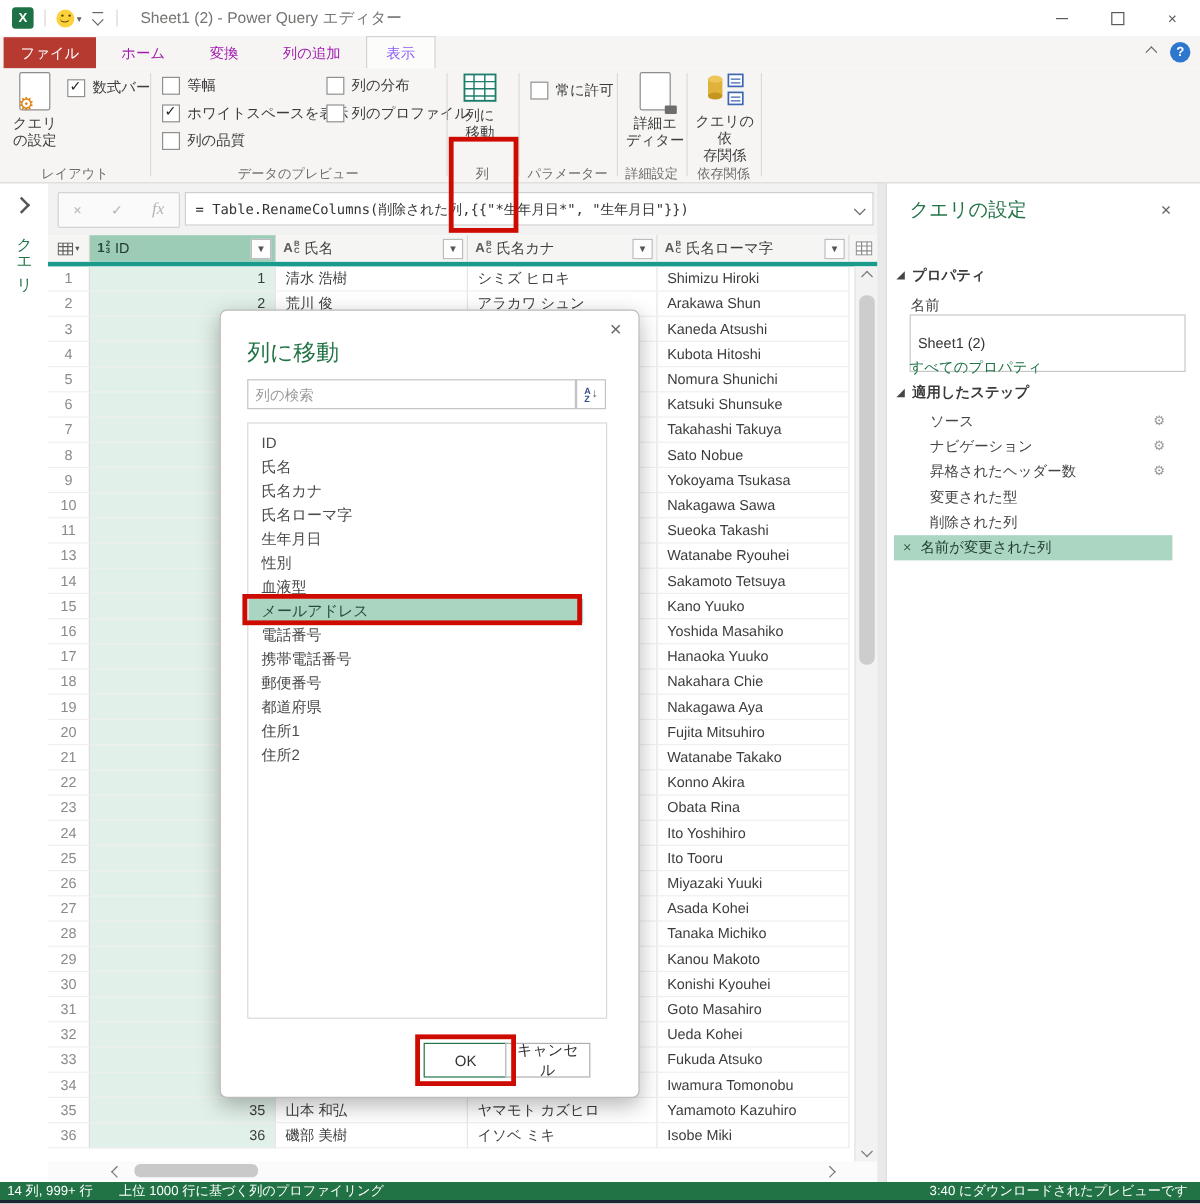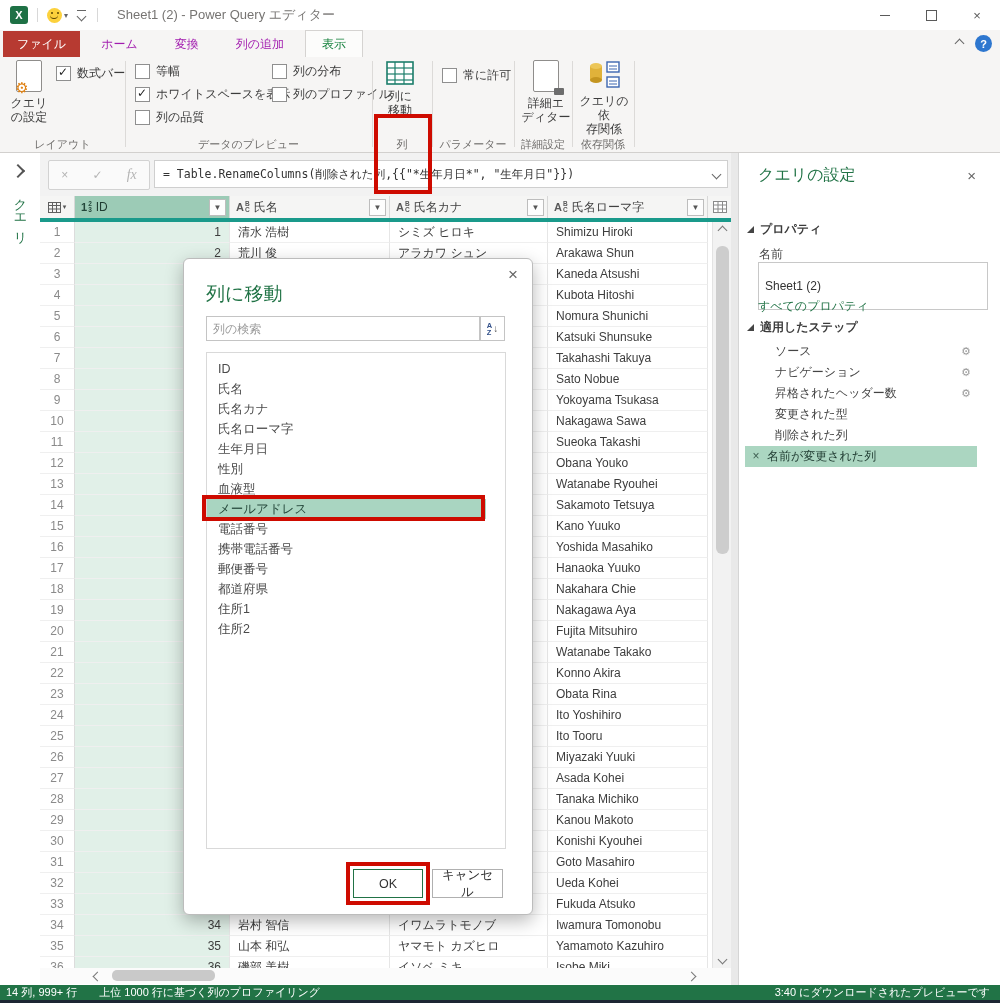--- a/index.html
+++ b/index.html
@@ -23,21 +23,21 @@
   .qat-custom .chev{position:absolute;left:2px;top:3px;}
   .win-title{color:#767472;font-size:13px;margin-left:10px;white-space:nowrap;}
   .winbtns{margin-left:auto;display:flex;align-items:center;height:30px;}
   .winbtn{width:46px;height:30px;display:flex;align-items:center;justify-content:center;color:#5a5a5a;font-size:13px;}
   .winbtn .box{width:9px;height:9px;border:1px solid #5a5a5a;display:inline-block;}
   .winbtn .minus{display:inline-block;width:10px;border-top:1px solid #5a5a5a;}
   
   .tabrow{position:absolute;left:0;top:30px;width:1000px;height:27px;background:#f6f5f4;display:flex;align-items:flex-end;}
   .tab{height:26px;line-height:26px;padding:0 16px;font-size:12px;color:#a21caf;margin-left:5px;}
   .tab.file{background:#b73a31;color:#fff;margin-left:3px;padding:0 14px;}
-  .tab.active{background:#fcfcfb;border:1px solid #d5d3d1;border-bottom:none;color:#15803d;}
+  .tab.active{background:#fcfcfb;border:1px solid #d5d3d1;border-bottom:none;color:#8b5cf6;}
   .tab-right{margin-left:auto;display:flex;align-items:center;margin-right:8px;margin-bottom:5px;gap:12px;}
   .help-circle{width:17px;height:17px;border-radius:50%;background:#2e77cf;color:#fff;font-size:11px;font-weight:bold;display:flex;align-items:center;justify-content:center;}
   
   .ribbon{position:absolute;left:0;top:57px;width:1000px;height:95px;background:#f6f5f4;border-bottom:1px solid #d2d0ce;}
   .gsep{position:absolute;top:4px;height:86px;width:1px;background:#dcdad8;}
   .glabel{position:absolute;top:80px;font-size:11px;color:#6e6c6a;text-align:center;}
   .bigbtn{position:absolute;display:flex;flex-direction:column;align-items:center;text-align:center;}
   .bigbtn .lbl{font-size:12px;line-height:14px;color:#3c3c3c;margin-top:4px;}
   .doc-ico{position:relative;width:24px;height:30px;background:#fff;border:1.5px solid #8f8d8b;border-radius:2px;}
   .doc-ico .gear{position:absolute;left:-6px;bottom:-4px;font-size:15px;line-height:15px;color:#e08214;}
@@ -118,21 +118,21 @@
   .dlg-search::placeholder{color:#9a9a9a;}
   .dlg-sort{position:absolute;left:296px;top:57px;width:25px;height:25px;box-sizing:border-box;border:1px solid #c4c4c4;background:#fff;display:flex;align-items:center;justify-content:center;gap:1px;}
   .dlg-sort .az{display:flex;flex-direction:column;font-size:7.5px;line-height:7px;color:#33518a;font-weight:bold;}
   .dlg-sort .dn{font-size:10px;color:#555;}
   .dlg-list{position:absolute;left:22px;top:93px;width:300px;height:497px;border:1px solid #d9d9d9;box-sizing:border-box;padding-top:6px;overflow:hidden;}
   .dlg-item{height:20px;line-height:20px;padding-left:11px;font-size:12.5px;color:#4a4a4a;white-space:nowrap;}
   .dlg-item.sel{background:#a9d5c1;color:#274a3d;width:268px;}
   .dlg-redbox{left:18px;top:236px;width:275px;height:18px;}
   .dlg-btn{position:absolute;top:610px;height:29px;box-sizing:border-box;background:#fff;font-size:12.5px;color:#333;display:flex;align-items:center;justify-content:center;font-family:inherit;}
   .dlg-ok{left:169px;width:70px;border:1px solid #217346;}
-  .dlg-cancel{left:248px;width:71px;border:1px solid #b0b0b0;}
+  .dlg-cancel{left:237px;width:71px;border:1px solid #b0b0b0;}
   .ok-redbox{left:162px;top:603px;width:76px;height:35px;}
   .ribbon-redbox{left:374px;top:57px;width:50px;height:72px;z-index:5;}
 </style>
 </head>
 <body>
 
 <div id="app">
 
   <div class="titlebar">
     <div class="xl-icon">X</div>
@@ -427,27 +427,20 @@
   </div>
 
   <div class="trow">
     <div class="c rn">11</div>
     <div class="c id">11</div>
     <div class="c nm"></div>
     <div class="c kn"></div>
     <div class="c rj">Sueoka Takashi</div>
   </div>
 
-  <div class="trow">
-    <div class="c rn">12</div>
-    <div class="c id">12</div>
-    <div class="c nm"></div>
-    <div class="c kn"></div>
-    <div class="c rj">Obana Youko</div>
-  </div>
 
   <div class="trow">
     <div class="c rn">13</div>
     <div class="c id">13</div>
     <div class="c nm"></div>
     <div class="c kn"></div>
     <div class="c rj">Watanabe Ryouhei</div>
   </div>
 
   <div class="trow">

